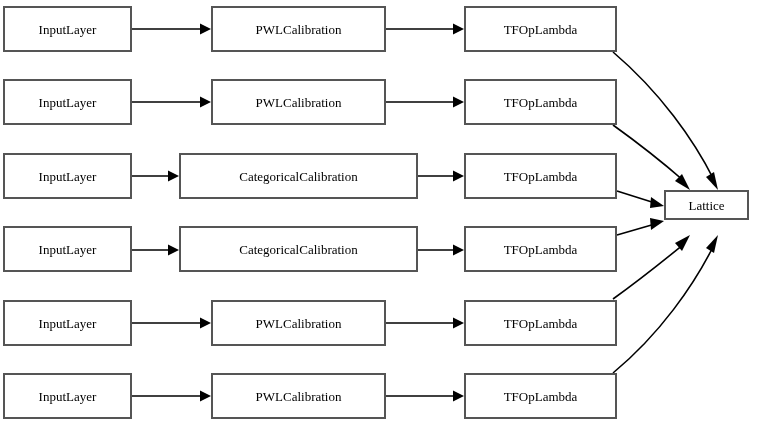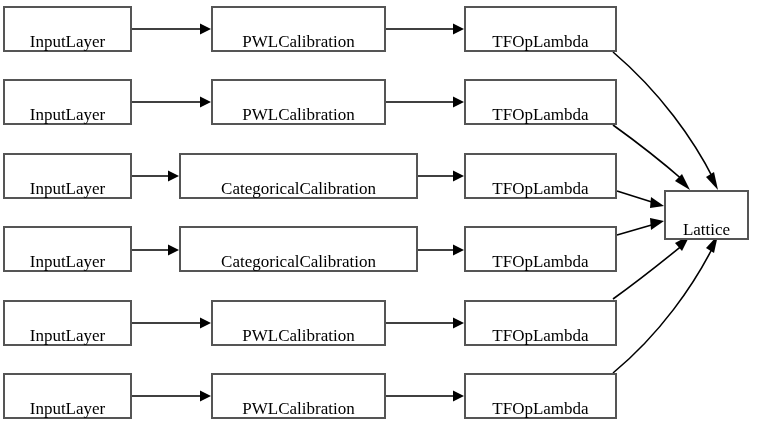--- a/index.html
+++ b/index.html
@@ -15,24 +15,24 @@
     background: #ffffff;
     overflow: hidden;
     font-family: "Liberation Serif", "DejaVu Serif", serif;
   }
   .node {
     position: absolute;
     box-sizing: border-box;
     border: 2px solid #555555;
     background: #ffffff;
     display: flex;
-    align-items: flex-end;
+    align-items: center;
     justify-content: center;
     color: #000000;
-    font-size: 17px;
+    font-size: 13px;
     line-height: 1;
     white-space: nowrap;
     font-family: "Liberation Serif", "DejaVu Serif", serif;
   }
   .node .node-label {
     pointer-events: none;
   }
   #edge-layer {
     position: absolute;
     left: 0;
@@ -192,17 +192,17 @@
   <div class="node" style="left:3px; top:373px; width:129px; height:46px;">
     <span class="node-label">InputLayer</span>
   </div>
   <div class="node" style="left:211px; top:373px; width:175px; height:46px;">
     <span class="node-label">PWLCalibration</span>
   </div>
   <div class="node" style="left:464px; top:373px; width:153px; height:46px;">
     <span class="node-label">TFOpLambda</span>
   </div>
 
-  <div class="node" style="left:664px; top:190px; width:85px; height:50px;">
+  <div class="node" style="left:664px; top:190px; width:85px; height:30px;">
     <span class="node-label">Lattice</span>
   </div>
 
 </div>
 
 </body></html>

